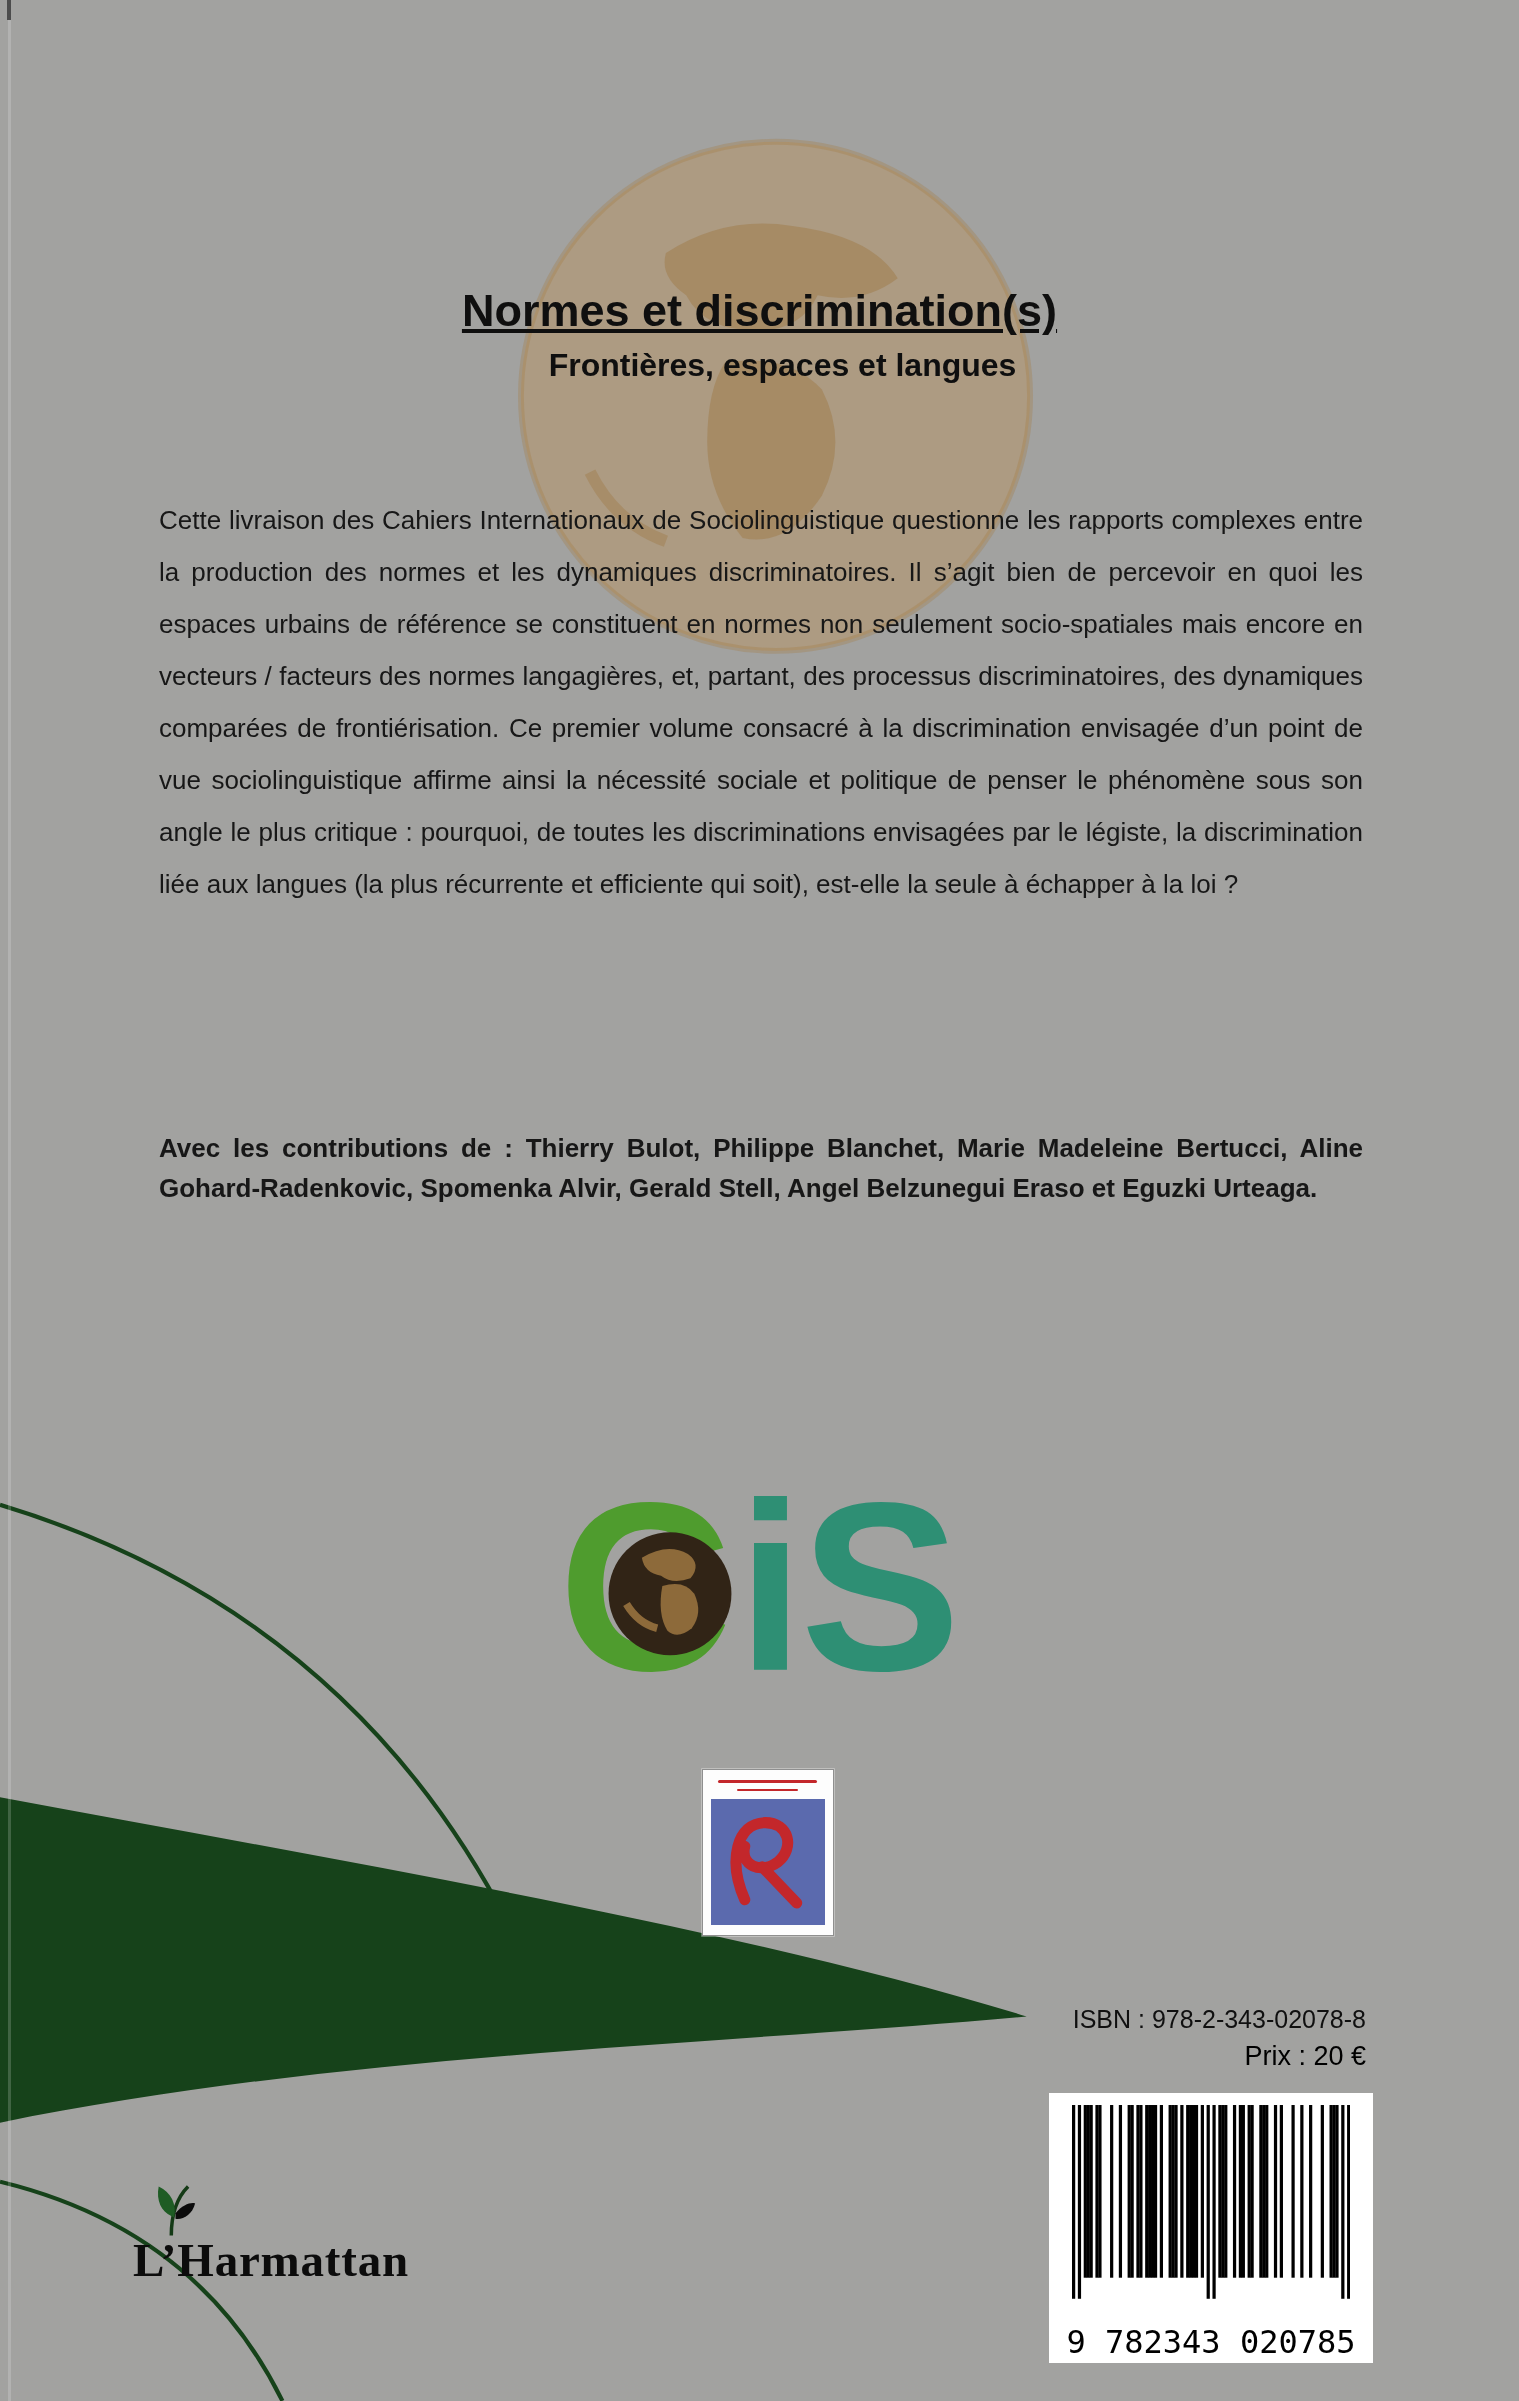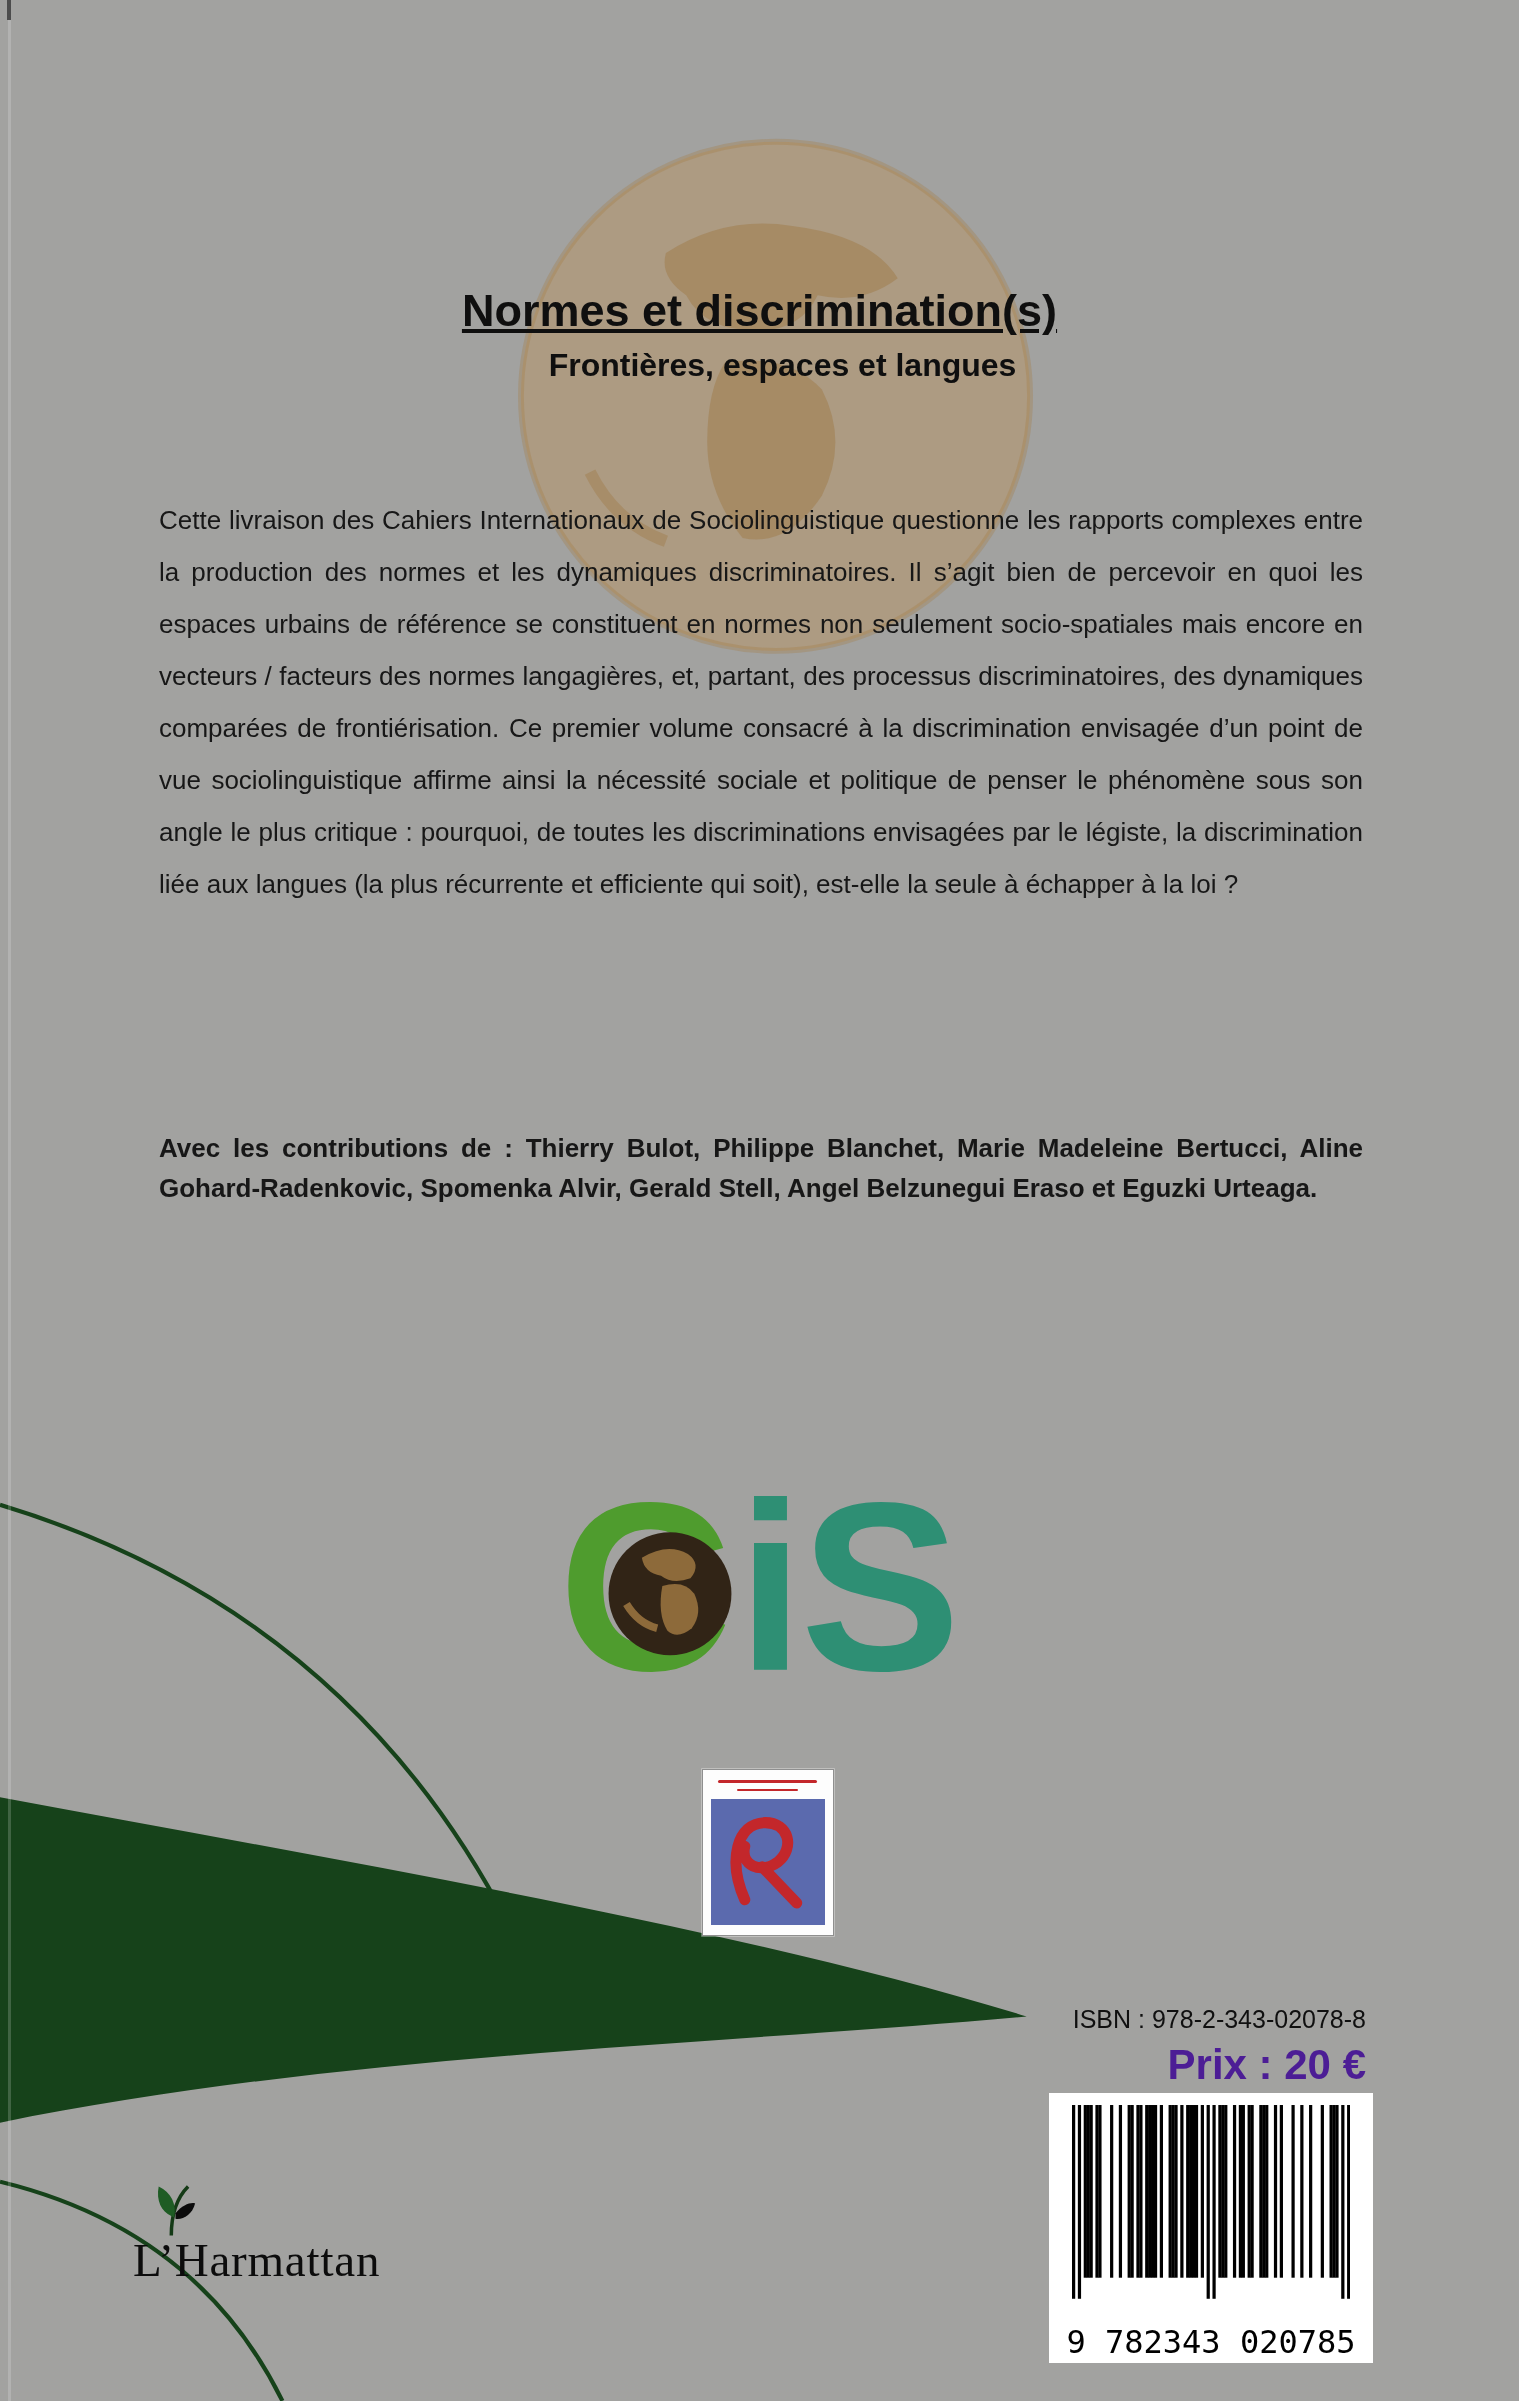--- a/index.html
+++ b/index.html
@@ -43,32 +43,32 @@
     box-shadow:0 0 0 0.8px rgba(255,255,255,0.4); }
   .assoc-top { position:relative; height:29px; }
   .assoc-top .rl { position:absolute; background: var(--emblem-red, #c3272b); height:3.4px; border-radius:1.7px; }
   .assoc-top .rl1 { left:15px; top:10px; width:99px; }
   .assoc-top .rl2 { left:34px; top:18.6px; width:61px; height:2.5px; }
   .assoc-blue { position:absolute; left:7.6px; right:7.6px; top:29px; bottom:10px;
     background: var(--emblem-blue, #5b6aae); }
   .assoc-blue svg { width:100%; height:100%; display:block; }
 
   .isbn  { position:absolute; z-index:3; right:153px; top:2005px; font-size:25px; color:#101010; }
-  .price { position:absolute; z-index:3; right:153px; top:2041px; font-size:42px; font-weight:700; color:#4c1d95; }
+  .price { position:absolute; z-index:3; right:153px; top:2041px; font-size:27px; font-weight:400; color:#000000; }
 
   
   .barcode-box { position:absolute; z-index:4; left:1049px; top:2093px; width:324px; height:270px;
     background:#ffffff; }
   .barcode-box svg { position:absolute; left:23px; top:11.8px; }
   .barcode-digits { position:absolute; left:0; right:0; top:211px; text-align:center;
     font-family:"DejaVu Sans Mono", monospace; font-size:32px; color:#000;margin-top:19px; }
 
   
   .publisher { position:absolute; z-index:3; left:133px; top:2233px;
-    font-family:"Liberation Serif", serif; font-size:47px; color:#0c0c0c; letter-spacing:0.8px; }
+    font-family:"Liberation Serif", serif; font-size:47px; color:#0c0c0c; letter-spacing:0.8px;font-weight:bold; }
   .leaf { position:absolute; z-index:3; left:145px; top:2181px; width:54px; height:56px; }
 </style>
 </head>
 <body>
 
 <div class="page" style="--bg: #a2a2a0; --ink: #161616; --cis-c: #4f9c2e; --cis-is: #2e8f74; --emblem-blue: #5b6aae; --emblem-red: #c3272b;">
 
   <svg class="layer" width="1519" height="2401" viewBox="0 0 1802 2848">
     <circle cx="920" cy="470" r="302" fill="#bf9255" opacity="0.40"></circle>
     <circle cx="920" cy="470" r="302" fill="none" stroke="#a57c3e" stroke-width="7" opacity="0.30"></circle>

